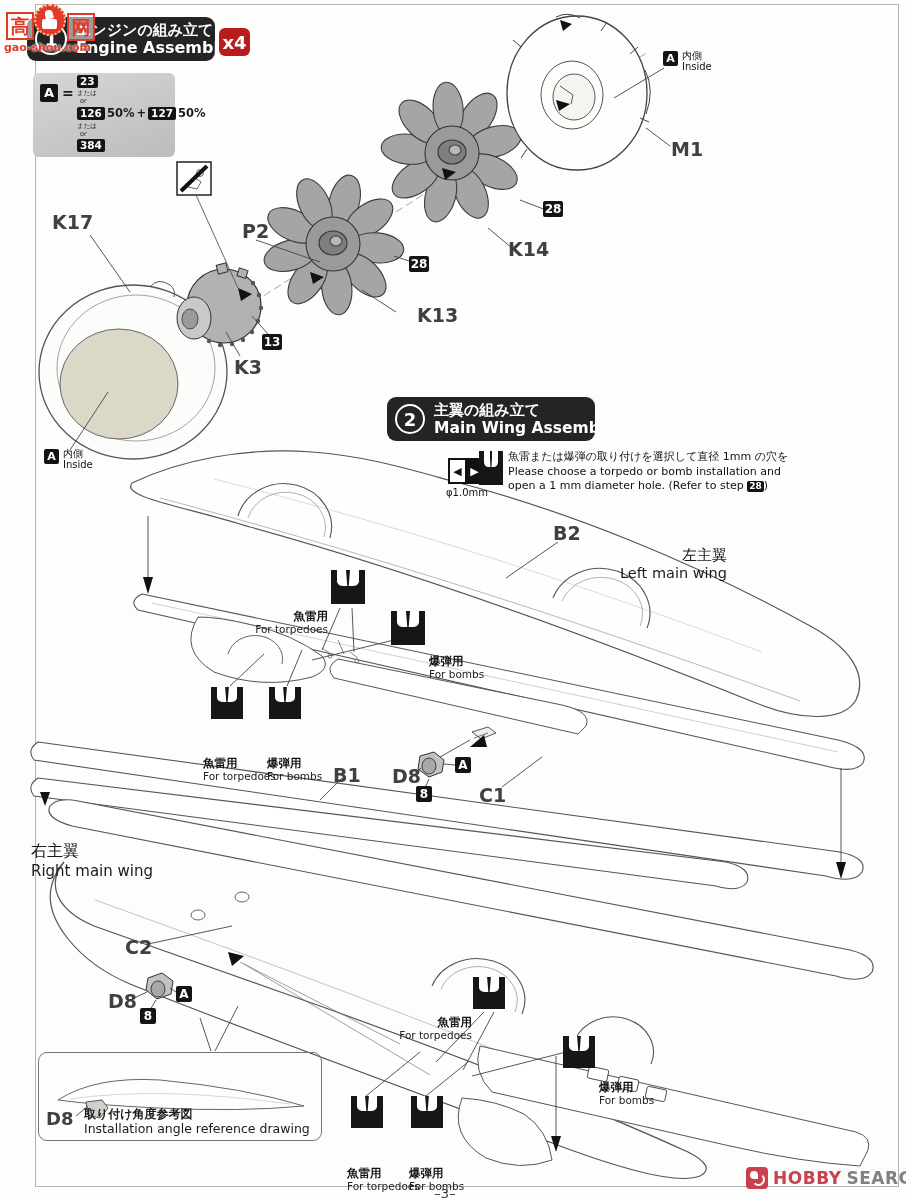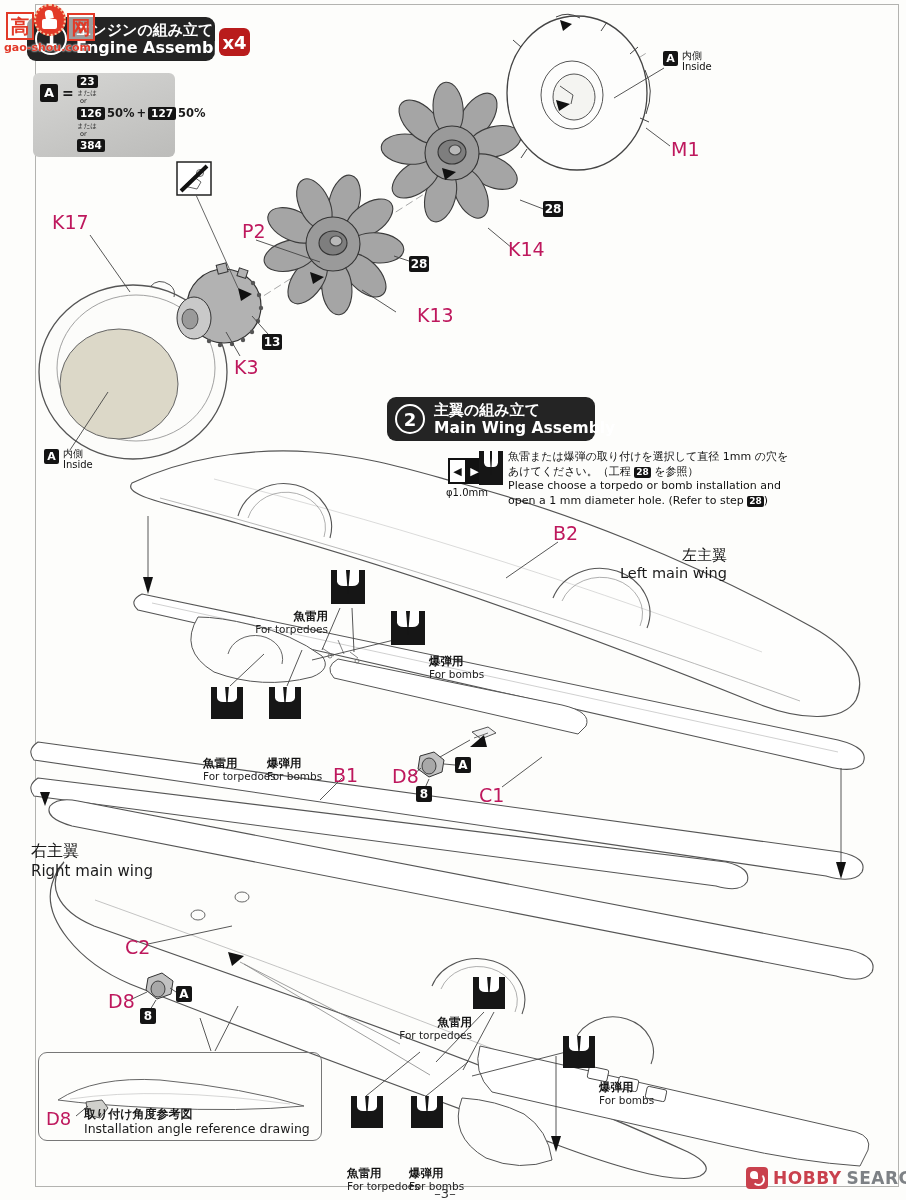--- a/index.html
+++ b/index.html
@@ -19,21 +19,21 @@
        display:flex;align-items:center;justify-content:center;}
 
   
   .formula{position:absolute;left:33px;top:73px;width:142px;height:84px;border-radius:6px;
            background:linear-gradient(160deg,#d6d6d4,#bcbcba);}
   .bdg{display:inline-block;background:#141414;color:#fff;font-weight:bold;font-size:10.5px;
        line-height:13px;padding:0 3px;border-radius:2px;text-align:center;}
   .orsm{font-size:6.5px;line-height:6.5px;color:#222;}
 
   
-  .lbl{position:absolute;font-weight:normal;font-size:19px;color:#be185d;white-space:nowrap;}
+  .lbl{position:absolute;font-weight:bold;font-size:19px;color:#404040;white-space:nowrap;}
   .pbdg{position:absolute;background:#141414;color:#fff;font-weight:bold;font-size:12px;width:20px;
         height:16px;line-height:16px;text-align:center;border-radius:2px;}
   .abdg{position:absolute;background:#141414;color:#fff;font-weight:bold;font-size:12px;width:16px;
         height:16px;line-height:16px;text-align:center;border-radius:2px;}
   .inside{position:absolute;display:flex;gap:4px;align-items:flex-start;}
   .inside .a{background:#141414;color:#fff;font-weight:bold;font-size:11px;width:15px;height:15px;
         line-height:15px;text-align:center;border-radius:2px;flex:none;}
   .inside .txt{font-size:10px;line-height:10.5px;color:#111;white-space:nowrap;}
 
   
@@ -378,21 +378,20 @@
     <i class="l">◀</i>
       <i class="r">▶</i>
   </div>
   <div class="drill" style="left:479px;top:451px;width:24px;height:34px;">
       <i class="slot"></i>
       <i class="bit"></i>
     </div>
   <div class="phi" style="left:446px;top:487px;">φ1.0mm</div>
   <div class="note">
     <div><span>魚雷または爆弾の取り付けを選択して直径 1mm の穴を</span></div>
-    <div><span>あけてください。（工程 </span><span class="nb">28</span><span> を参照）</span></div>
     <div><span>Please choose a torpedo or bomb installation and</span></div>
     <div><span>open a 1 mm diameter hole. (Refer to step </span><span class="nb">28</span><span>)</span></div>
   </div>
 
   <div class="lbl" style="left:553px;top:522px;">B2</div>
   <div class="abs wingname" style="left:620px;top:546px;text-align:right;">
     <div style="font-size:15px;">左主翼</div>
     <div style="font-size:14.5px;">Left main wing</div>
   </div>
 

